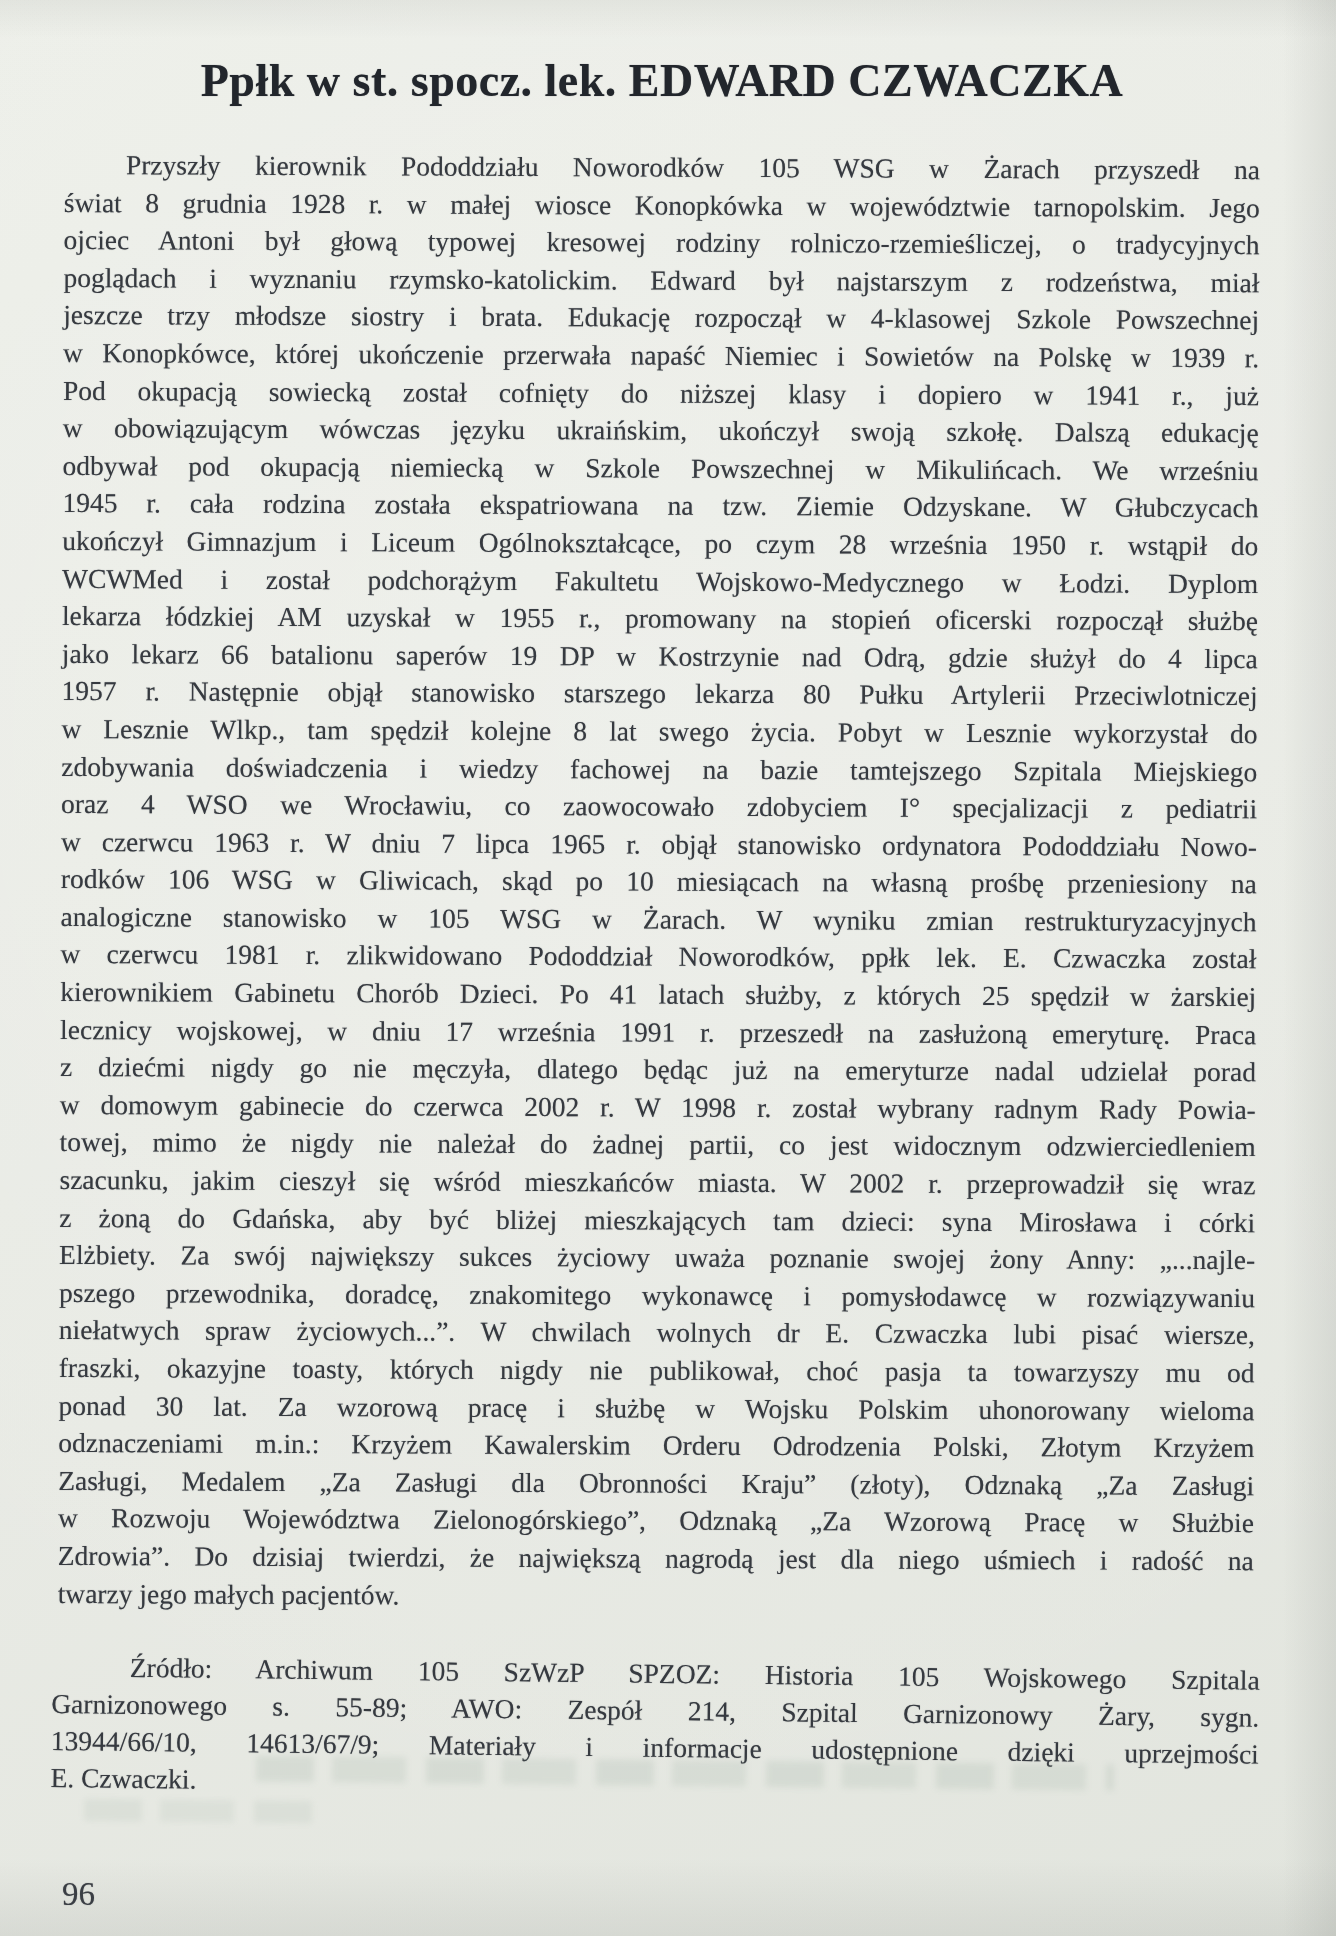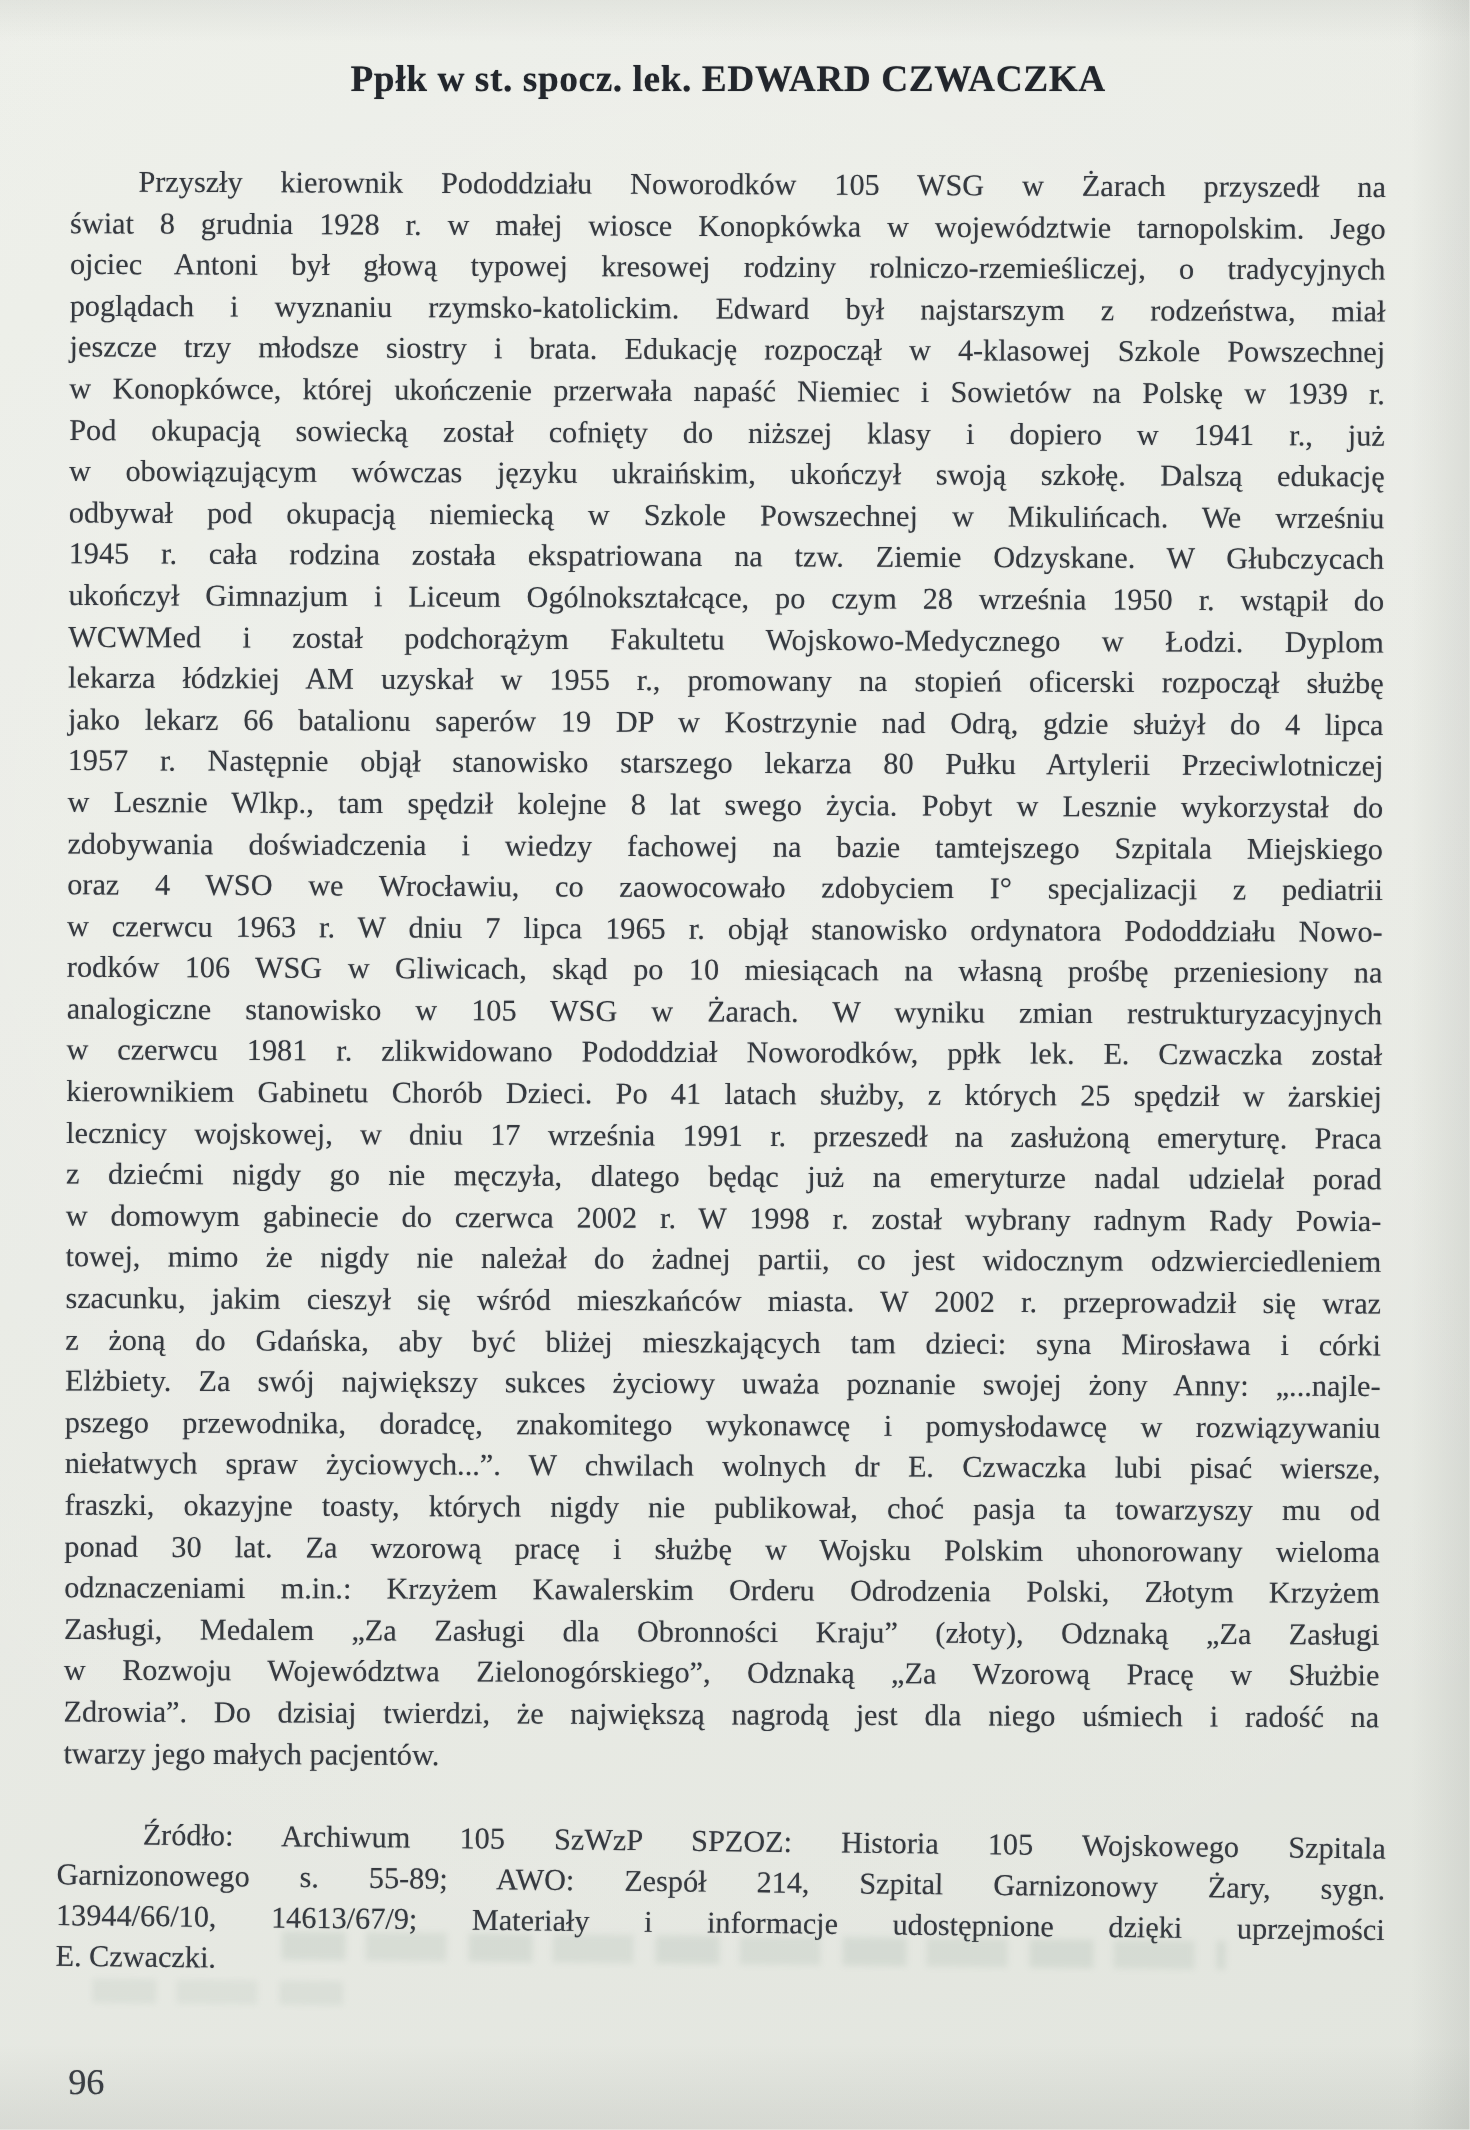--- a/index.html
+++ b/index.html
@@ -11,21 +11,21 @@
   .scan-bg{
     position:absolute;inset:0;
     background:
       radial-gradient(130% 95% at 48% 38%, rgba(255,255,255,0.20), rgba(255,255,255,0) 62%),
       linear-gradient(to right, rgba(0,0,0,0) 96%, rgba(70,75,72,0.10)),
       linear-gradient(to bottom, rgba(120,125,120,0.10) 0%, rgba(0,0,0,0) 2%, rgba(0,0,0,0) 96%, rgba(70,75,72,0.09)),
       linear-gradient(150deg,#edefe9 0%,#e8eae4 55%,#e2e5de 100%);
   }
   .page-title{
     position:absolute;left:64px;top:54px;width:1196px;
-    text-align:center;font-weight:bold;font-size:34px;letter-spacing:0.5px;
+    text-align:center;font-weight:bold;font-size:46px;letter-spacing:0.5px;
     color:#22262c;
     text-shadow:0 0 1px rgba(34,38,44,0.5);
   }
   .para-block{
     position:absolute;left:64px;top:146px;width:1196px;
     transform:rotate(0.25deg);transform-origin:0 0;
     color:#363a40;font-size:27.5px;
     text-shadow:0 0 1px rgba(54,58,64,0.5);
   }
   .source-block{

